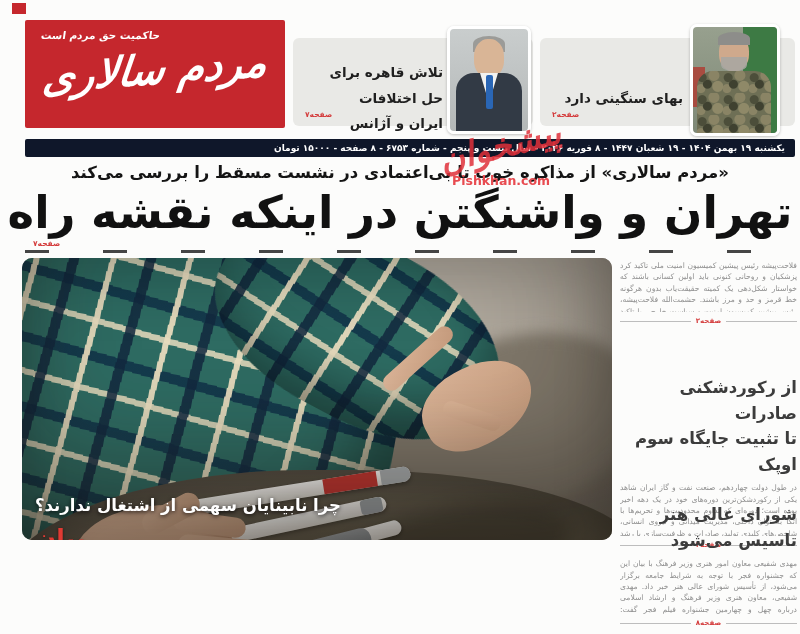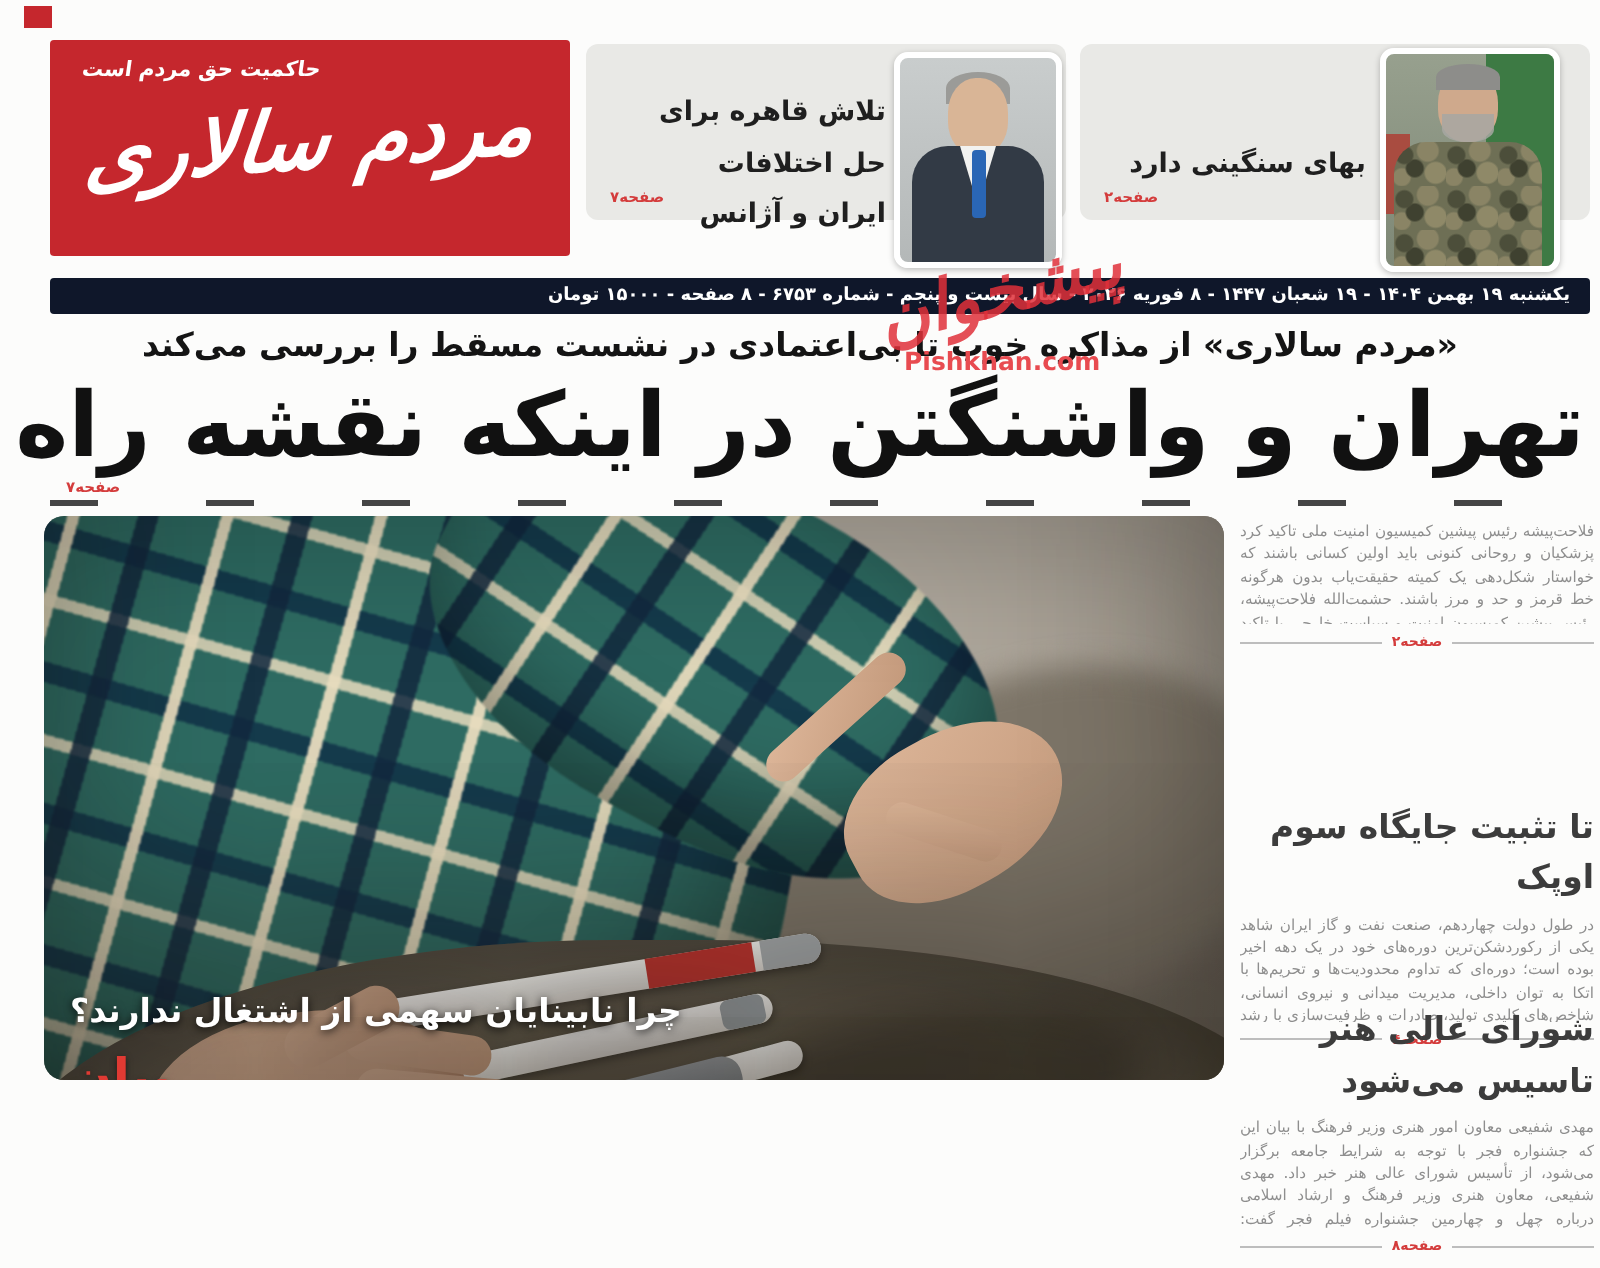--- a/index.html
+++ b/index.html
@@ -10,21 +10,21 @@
   .abs{position:absolute;}
 
   
   .corner-tick{left:12px;top:3px;width:14px;height:11px;background:#c5272d;}
   .logo-box{left:25px;top:20px;width:260px;height:108px;background:#c5272d;border-radius:2px;}
   .logo-slogan{position:absolute;top:9px;left:16px;width:230px;text-align:left;color:#fff;
     font-size:10.5px;font-weight:700;transform:skewX(-8deg);}
   .logo-title{position:absolute;top:26px;right:6px;width:248px;text-align:center;color:#fff;
     font-size:41px;font-weight:700;font-style:italic;letter-spacing:-2px;
     transform:rotate(-4deg) skewX(-10deg);white-space:nowrap;}
-  .teaser{background:#e9e9e6;border-radius:6px;height:88px;top:22px;}
+  .teaser{background:#e9e9e6;border-radius:6px;height:88px;top:38px;}
   .teaser1{left:293px;width:240px;}
   .teaser2{left:540px;width:255px;}
   .teaser-title{position:absolute;top:22px;color:#1f1f1f;font-size:13.5px;font-weight:700;
     line-height:1.9;text-align:right;}
   .t1-text{right:90px;left:12px;}
   .t2-text{right:112px;left:12px;}
   .teaser-page{position:absolute;left:12px;bottom:7px;color:#d43c3c;font-size:7.5px;font-weight:700;}
   .head-photo{border-radius:7px;border:3px solid #fff;box-shadow:0 1px 3px rgba(0,0,0,.25);overflow:hidden;}
   .photo-dip{left:447px;top:26px;width:78px;height:102px;background:linear-gradient(180deg,#c9cdcd,#b4b8b8);}
   .dip-head{position:absolute;left:24px;top:10px;width:30px;height:38px;background:#d9b596;border-radius:46% 46% 42% 42%;}
@@ -225,21 +225,21 @@
     <div class="sb-body b1">فلاحت‌پیشه رئیس پیشین کمیسیون امنیت ملی تاکید کرد پزشکیان و روحانی کنونی باید اولین کسانی باشند که خواستار شکل‌دهی یک کمیته حقیقت‌یاب بدون هرگونه خط قرمز و حد و مرز باشند. حشمت‌الله فلاحت‌پیشه، رئیس پیشین کمیسیون امنیت و سیاست خارجی با تاکید بر اینکه حسن روحانی رئیس‌جمهور وقت بعد از وقایع تلخ مربوط به اعتراضات بنزین، اجازه نداد که وزیرش فضلی را که ۱۰ نماینده از او درباره کشته‌شدگان سوال کرده بودند...</div>
     <div class="sb-marker">
       <div class="line"></div>
       <div class="pg">صفحه۲</div>
       <div class="line"></div>
     </div>
   </div>
 
   <div class="abs sb-article sb2">
     <div class="sb-title">
-      <br>
+      <span>از رکوردشکنی صادرات</span><br>
       <span>تا تثبیت جایگاه سوم اوپک</span>
     </div>
     <div class="sb-body b2">در طول دولت چهاردهم، صنعت نفت و گاز ایران شاهد یکی از رکوردشکن‌ترین دوره‌های خود در یک دهه اخیر بوده است؛ دوره‌ای که تداوم محدودیت‌ها و تحریم‌ها با اتکا به توان داخلی، مدیریت میدانی و نیروی انسانی، شاخص‌های کلیدی تولید، صادرات و ظرفیت‌سازی با رشد همراه شده‌اند. وزیر نفت در گزارشی با ارائه آمارهای تجمیعی اعلام کرد نفت خام در چهار ماه ابتدایی سال، ۲۱ هزار بشکه در روز بیشتر از...</div>
     <div class="sb-marker">
       <div class="line"></div>
       <div class="pg">صفحه۴</div>
       <div class="line"></div>
     </div>
   </div>
 

